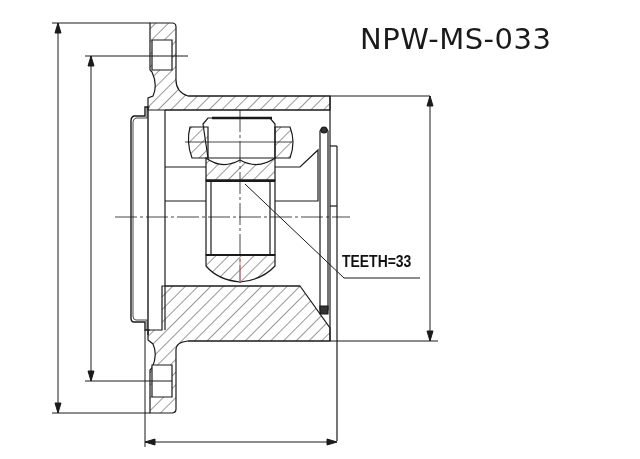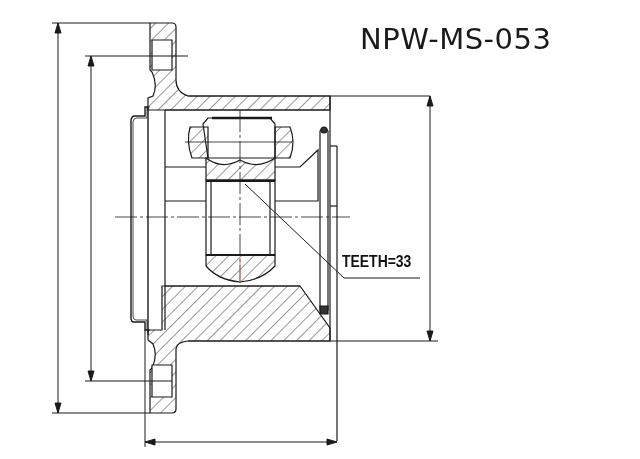--- a/index.html
+++ b/index.html
@@ -104,14 +104,14 @@
       <polygon points="430,341 427,331 433,331" fill="#1a1a1a"></polygon>
 
       <line x1="145" y1="330" x2="145" y2="447"></line>
       <line x1="145" y1="442" x2="337" y2="442"></line>
       <polygon points="145,442 155,439 155,445" fill="#1a1a1a"></polygon>
       <polygon points="337,442 327,439 327,445" fill="#1a1a1a"></polygon>
     </g>
   </g>
 </svg>
 
-<div class="part-title">NPW-MS-053</div>
+<div class="part-title">NPW-MS-033</div>
 <div class="teeth-label">TEETH=33</div>
 
 </body></html>

